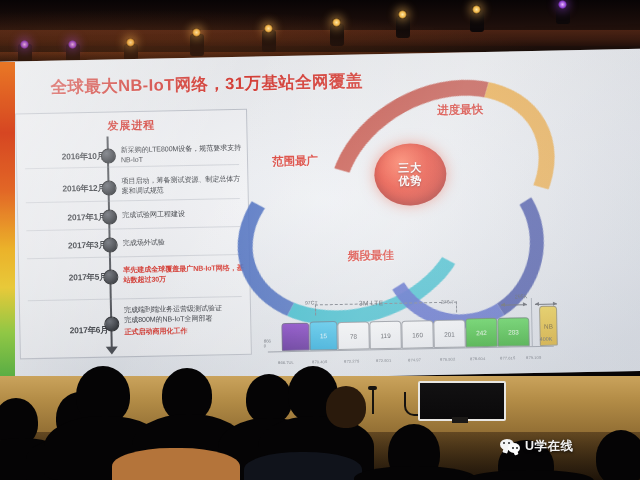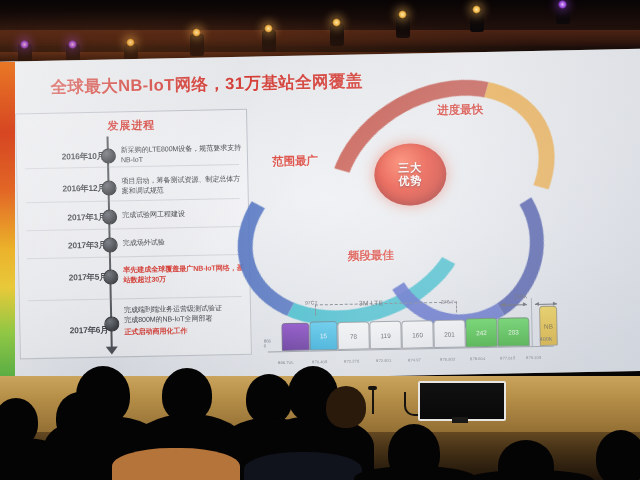--- a/index.html
+++ b/index.html
@@ -319,14 +319,25 @@
   <div class="head brown" style="left:326px;top:386px;width:40px;height:42px"></div>
 
   <div class="shoulder tan" style="left:112px;top:448px;width:128px;height:40px"></div>
   <div class="shoulder navy" style="left:244px;top:452px;width:118px;height:36px"></div>
   <div class="head" style="left:388px;top:424px;width:52px;height:58px"></div>
   <div class="shoulder" style="left:354px;top:466px;width:122px;height:26px"></div>
   <div class="head" style="left:498px;top:440px;width:56px;height:52px"></div>
   <div class="shoulder" style="left:466px;top:470px;width:128px;height:22px"></div>
   <div class="head" style="left:596px;top:430px;width:50px;height:56px"></div>
 
+  <div class="wm">
+    <div class="wx">
+      <div class="wx-b1"></div>
+      <div class="wx-b2"></div>
+      <div class="wx-d" style="left:3px;top:3px"></div>
+      <div class="wx-d" style="left:8px;top:3px"></div>
+      <div class="wx-d" style="left:12px;top:8px"></div>
+      <div class="wx-d" style="left:16px;top:8px"></div>
+    </div>
+    <div class="wm-txt">U学在线</div>
+  </div>
 
 </div>
 
 </body></html>

